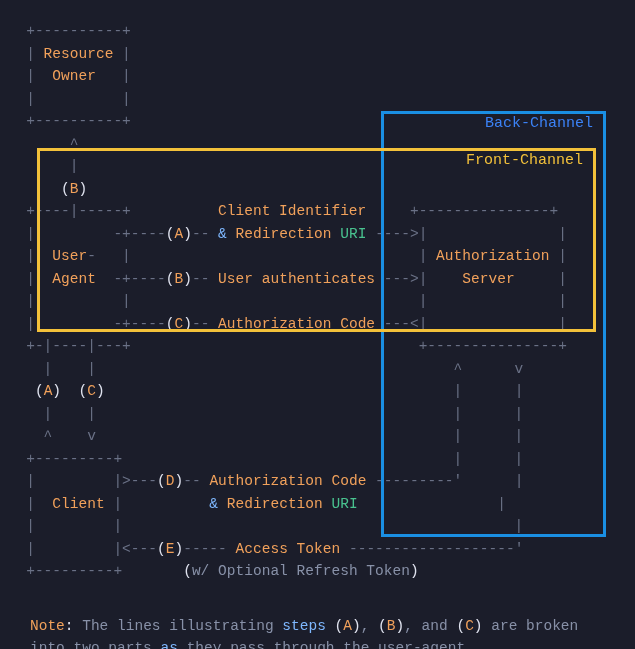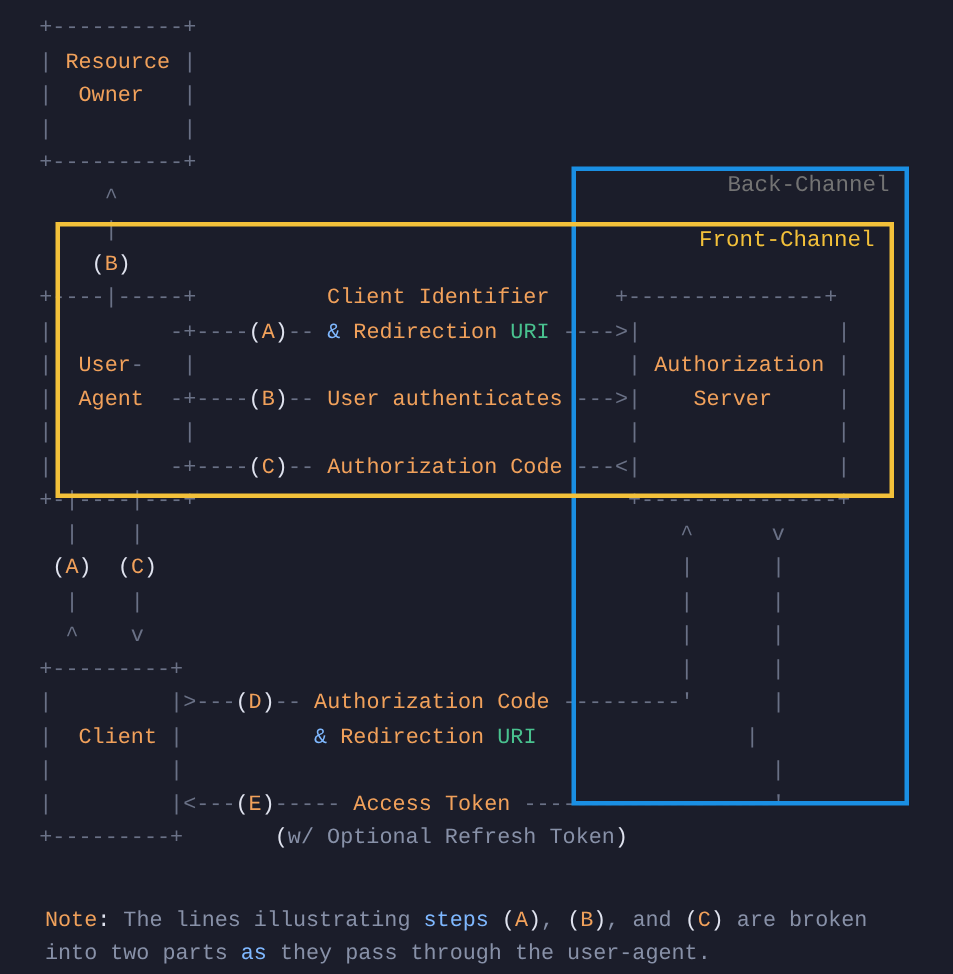--- a/index.html
+++ b/index.html
@@ -12,21 +12,21 @@
     line-height: 22.5px;
   }
   .viewport {
     position: relative;
     width: 635px;
     height: 649px;
     overflow: hidden;
   }
   pre.diagram {
     margin: 0;
-    padding: 8px 0 0 0;
+    padding: 20px 0 0 0;
     white-space: pre;
     font-family: inherit;
     font-size: inherit;
     line-height: inherit;
     letter-spacing: 0.02px;
   }
   .w  { color: #e0e3ef; }        
   .or { color: #f1a15b; }        
   .bl { color: #7fb8ff; }        
   .gr { color: #49c28f; }        
@@ -45,21 +45,21 @@
   .box .lab {
     position: absolute;
     right: 10px;
     top: -1px;
     font-size: 15px;
     line-height: 22px;
     font-family: inherit;
     white-space: nowrap;
   }
   .box.yellow  .lab { color: #f3c13a; }
-  .box.bluebox .lab { color: #737373; }
+  .box.bluebox .lab { color: #3b82f6; }
 
   .note {
     padding: 0 25px 0 30px;
     margin-top: 32px;
     white-space: normal;
   }
   .caption {
     text-align: center;
     margin-top: 16px;
   }

